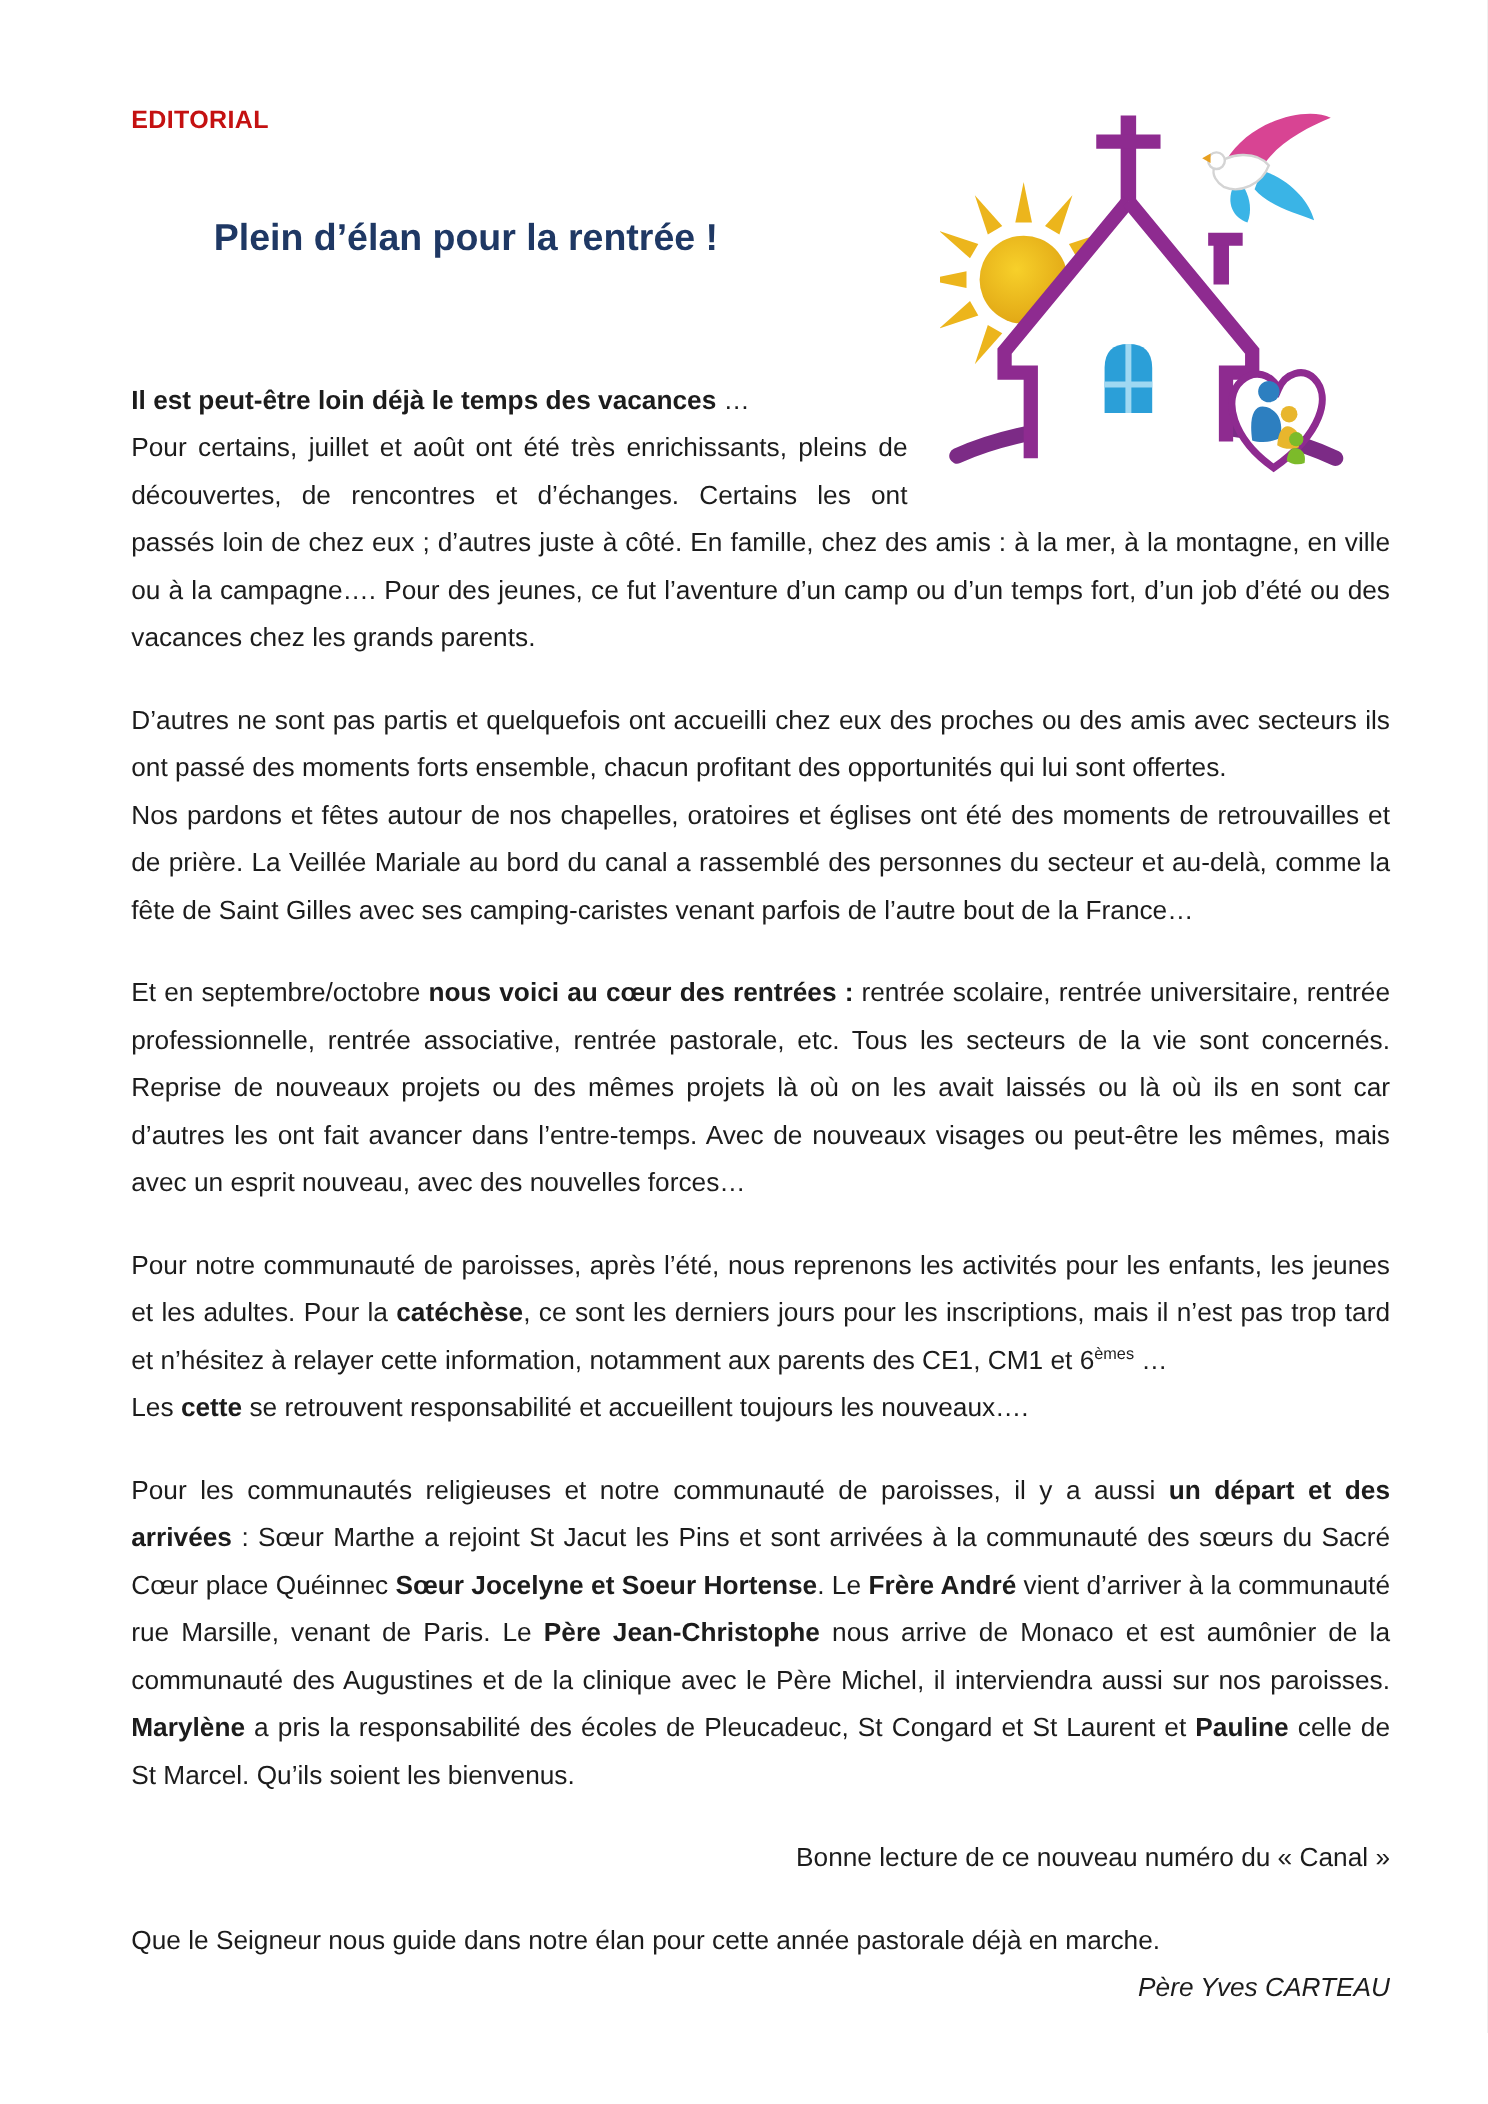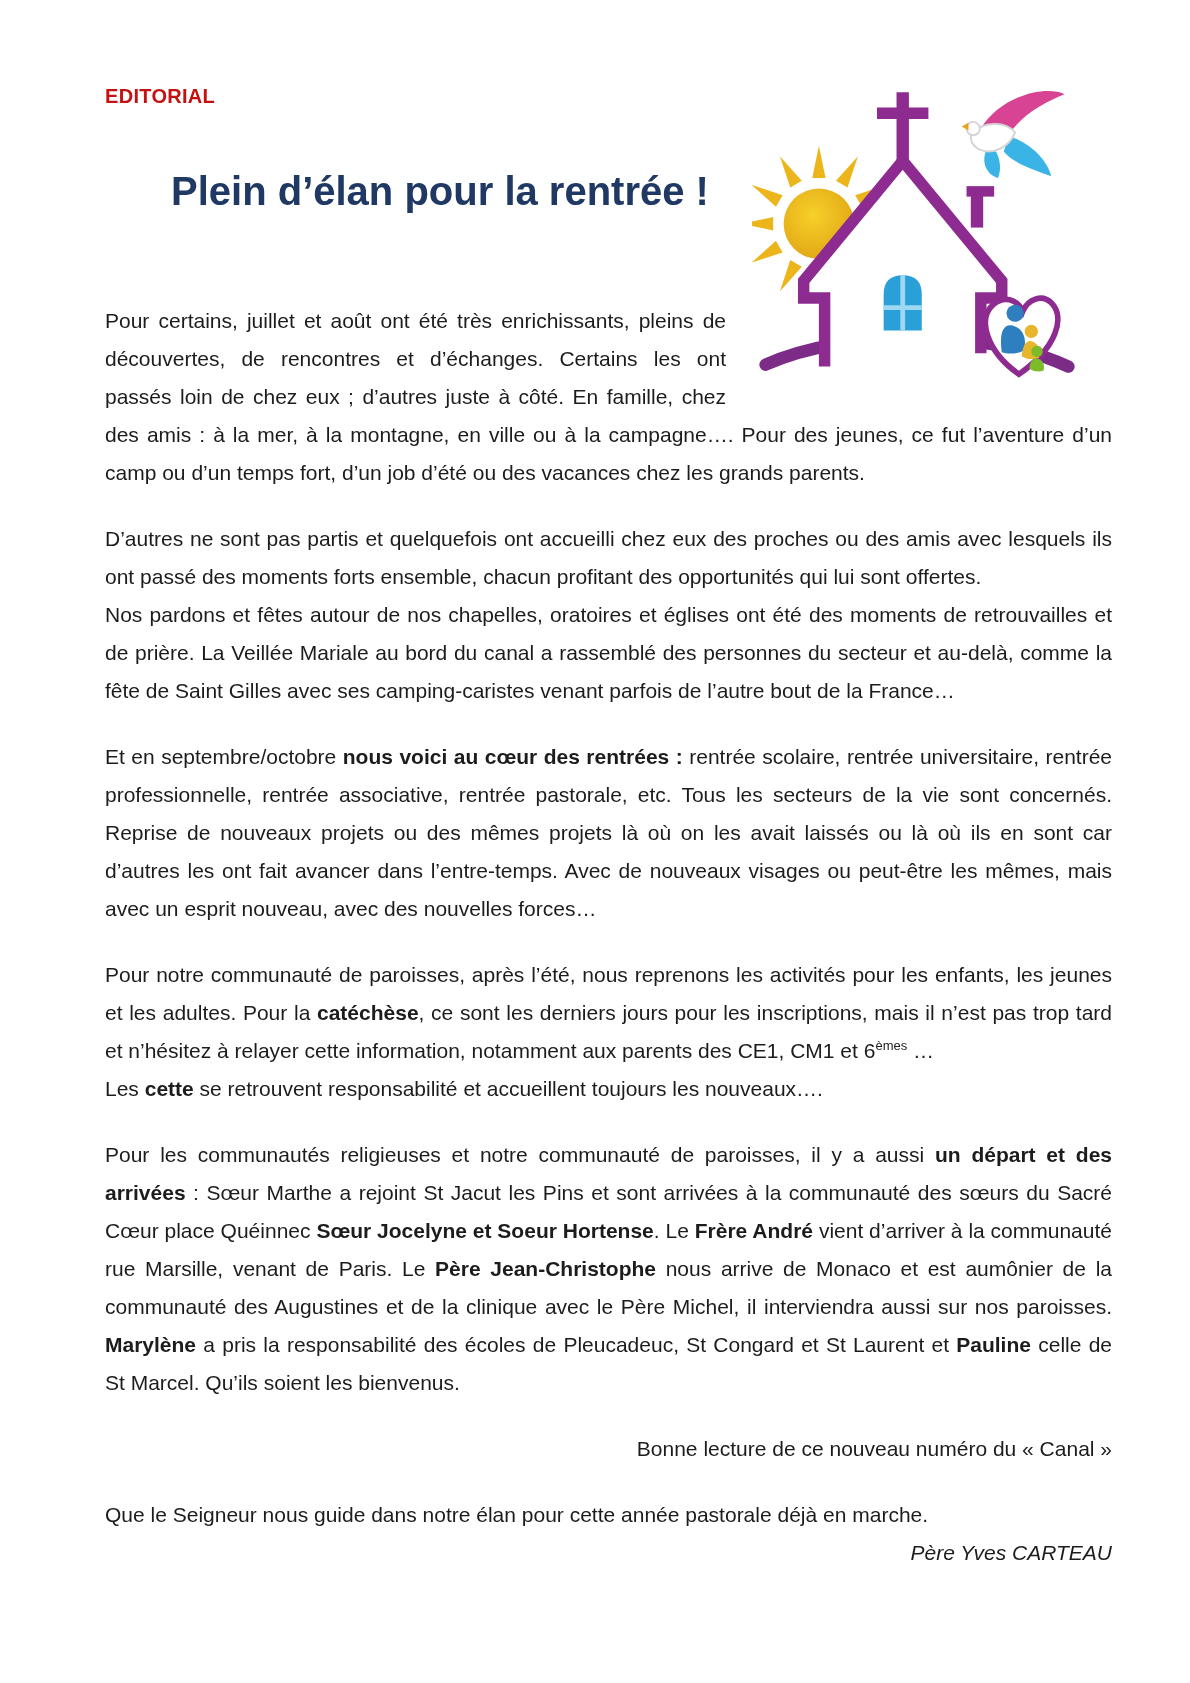--- a/index.html
+++ b/index.html
@@ -25,21 +25,21 @@
   .illustration {
     float: right;
     width: 330px;
     height: 300px;
     margin: -6px 30px 4px 26px;
   }
 
   .title {
     color: var(--title, #1f3864);
     font-weight: bold;
-    font-size: 40px;
+    font-size: 30px;
     margin: 64px 0 0 66px;
     line-height: 38px;
   }
 
   .paras { margin-top: 92px; }
   .para {
     font-size: 21px;
     line-height: 38px;
     text-align: justify;
     margin: 0;
@@ -117,22 +117,23 @@
         <circle cx="291" cy="286" r="6" fill="var(--fam-green,#7cbb2a)"></circle>
         <path d="M283,304 C284,295 288,292 293,294 C298,296 299,301 298,306 C293,308 287,307 283,304 Z" fill="var(--fam-green,#7cbb2a)"></path>
       </g>
     </svg>
 
     <div class="kicker">EDITORIAL</div>
 
     <h1 class="title">Plein d’élan pour la rentrée !</h1>
 
     <div class="paras">
+        <p class="para lead"><span class="b">Il est peut-être loin déjà le temps des vacances </span><span>…</span></p>
         <p class="para"><span>Pour certains, juillet et août ont été très enrichissants, pleins de découvertes, de rencontres et d’échanges. Certains les ont passés loin de chez eux ; d’autres juste à côté. En famille, chez des amis : à la mer, à la montagne, en ville ou à la campagne…. Pour des jeunes, ce fut l’aventure d’un camp ou d’un temps fort, d’un job d’été ou des vacances chez les grands parents.</span></p>
-        <p class="para gap"><span>D’autres ne sont pas partis et quelquefois ont accueilli chez eux des proches ou des amis avec lesquels ils ont passé des moments forts ensemble, chacun profitant des opportunités qui lui sont offertes.</span></p>
+        <p class="para gap"><span>D’autres ne sont pas partis et quelquefois ont accueilli chez eux des proches ou des amis avec secteurs ils ont passé des moments forts ensemble, chacun profitant des opportunités qui lui sont offertes.</span></p>
         <p class="para"><span>Nos pardons et fêtes autour de nos chapelles, oratoires et églises ont été des moments de retrouvailles et de prière. La Veillée Mariale au bord du canal a rassemblé des personnes du secteur et au-delà, comme la fête de Saint Gilles avec ses camping-caristes venant parfois de l’autre bout de la France…</span></p>
         <p class="para gap"><span>Et en septembre/octobre </span><span class="b">nous voici au cœur des rentrées :</span><span> rentrée scolaire, rentrée universitaire, rentrée professionnelle, rentrée associative, rentrée pastorale, etc. Tous les secteurs de la vie sont concernés. Reprise de nouveaux projets ou des mêmes projets là où on les avait laissés ou là où ils en sont car d’autres les ont fait avancer dans l’entre-temps. Avec de nouveaux visages ou peut-être les mêmes, mais avec un esprit nouveau, avec des nouvelles forces…</span></p>
         <p class="para gap"><span>Pour notre communauté de paroisses, après l’été, nous reprenons les activités pour les enfants, les jeunes et les adultes. Pour la </span><span class="b">catéchèse</span><span>, ce sont les derniers jours pour les inscriptions, mais il n’est pas trop tard et n’hésitez à relayer cette information, notamment aux parents des CE1, CM1 et 6</span><sup>èmes</sup><span> …</span></p>
         <p class="para"><span>Les </span><span class="b">cette</span><span> se retrouvent responsabilité et accueillent toujours les nouveaux….</span></p>
         <p class="para gap"><span>Pour les communautés religieuses et notre communauté de paroisses, il y a aussi </span><span class="b">un départ et des arrivées</span><span> : Sœur Marthe a rejoint St Jacut les Pins et sont arrivées à la communauté des sœurs du Sacré Cœur place Quéinnec </span><span class="b">Sœur Jocelyne et Soeur Hortense</span><span>. Le </span><span class="b">Frère André</span><span> vient d’arriver à la communauté rue Marsille, venant de Paris. Le </span><span class="b">Père Jean-Christophe</span><span> nous arrive de Monaco et est aumônier de la communauté des Augustines et de la clinique avec le Père Michel, il interviendra aussi sur nos paroisses. </span><span class="b">Marylène</span><span> a pris la responsabilité des écoles de Pleucadeuc, St Congard et St Laurent et </span><span class="b">Pauline</span><span> celle de St Marcel. Qu’ils soient les bienvenus.</span></p>
         <p class="para gap right"><span>Bonne lecture de ce nouveau numéro du « Canal »</span></p>
         <p class="para gap"><span>Que le Seigneur nous guide dans notre élan pour cette année pastorale déjà en marche.</span></p>
         <p class="para right"><span class="i">Père Yves CARTEAU</span></p>
       </div>
 

